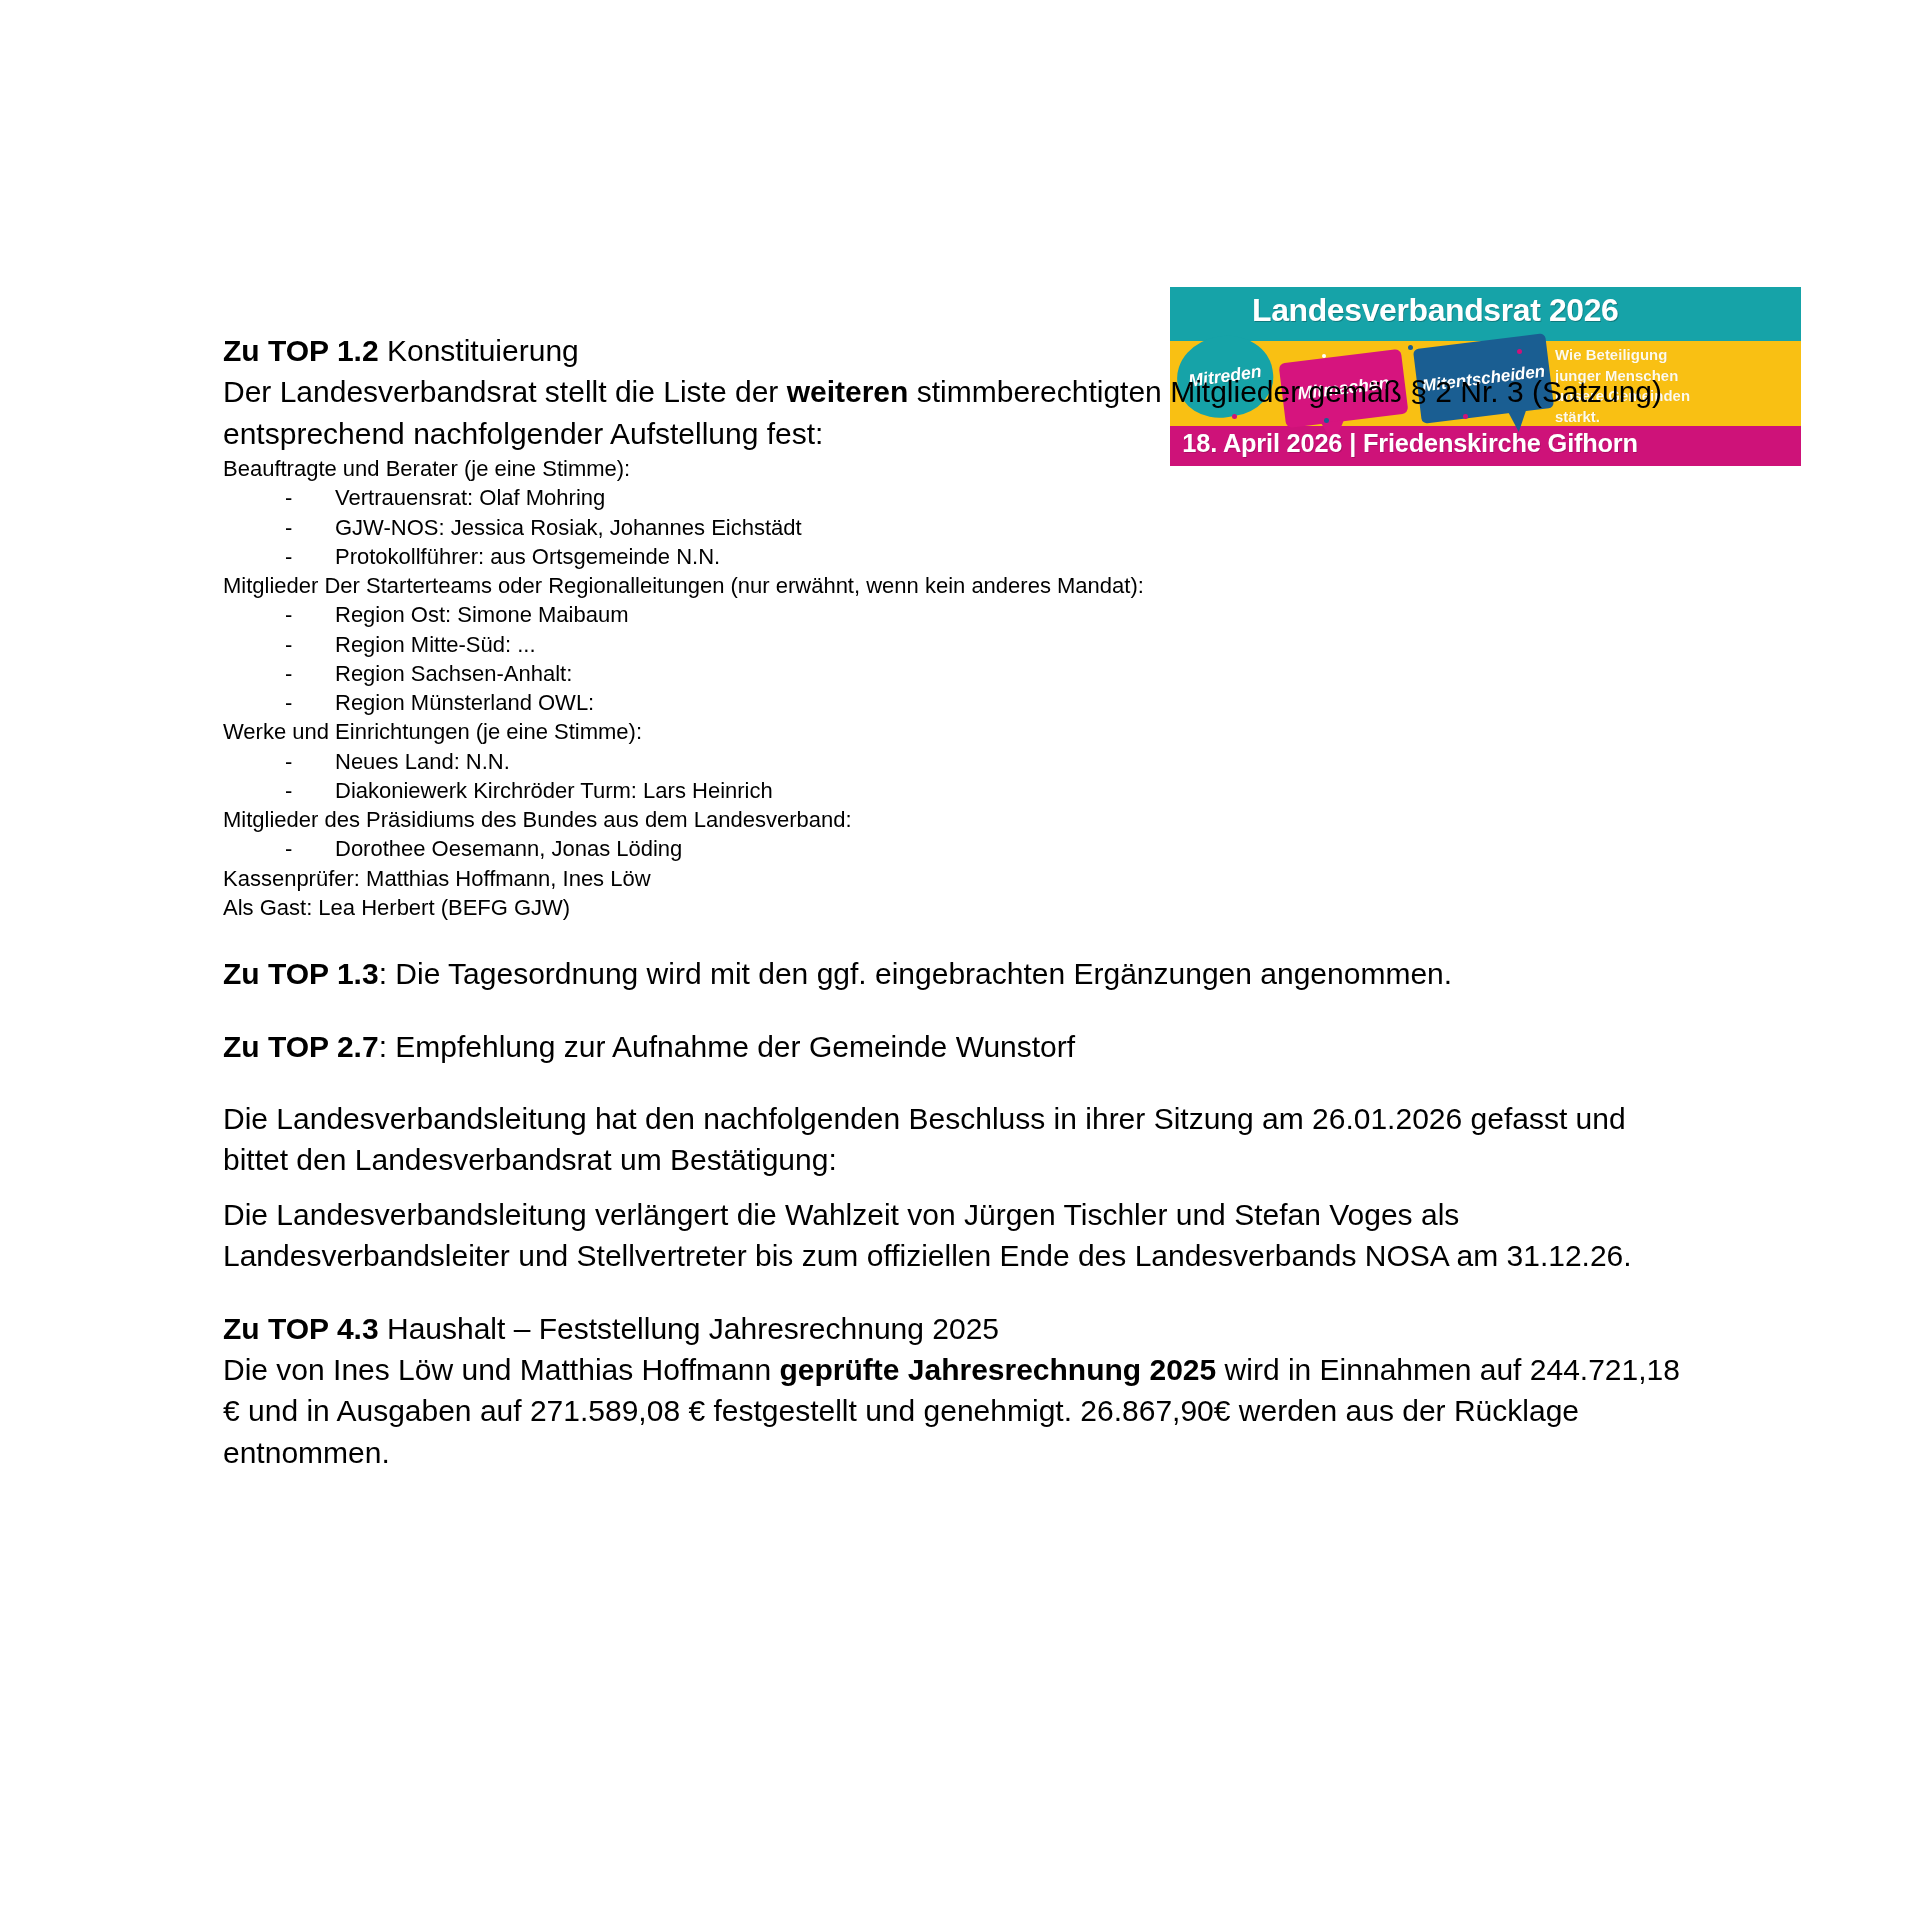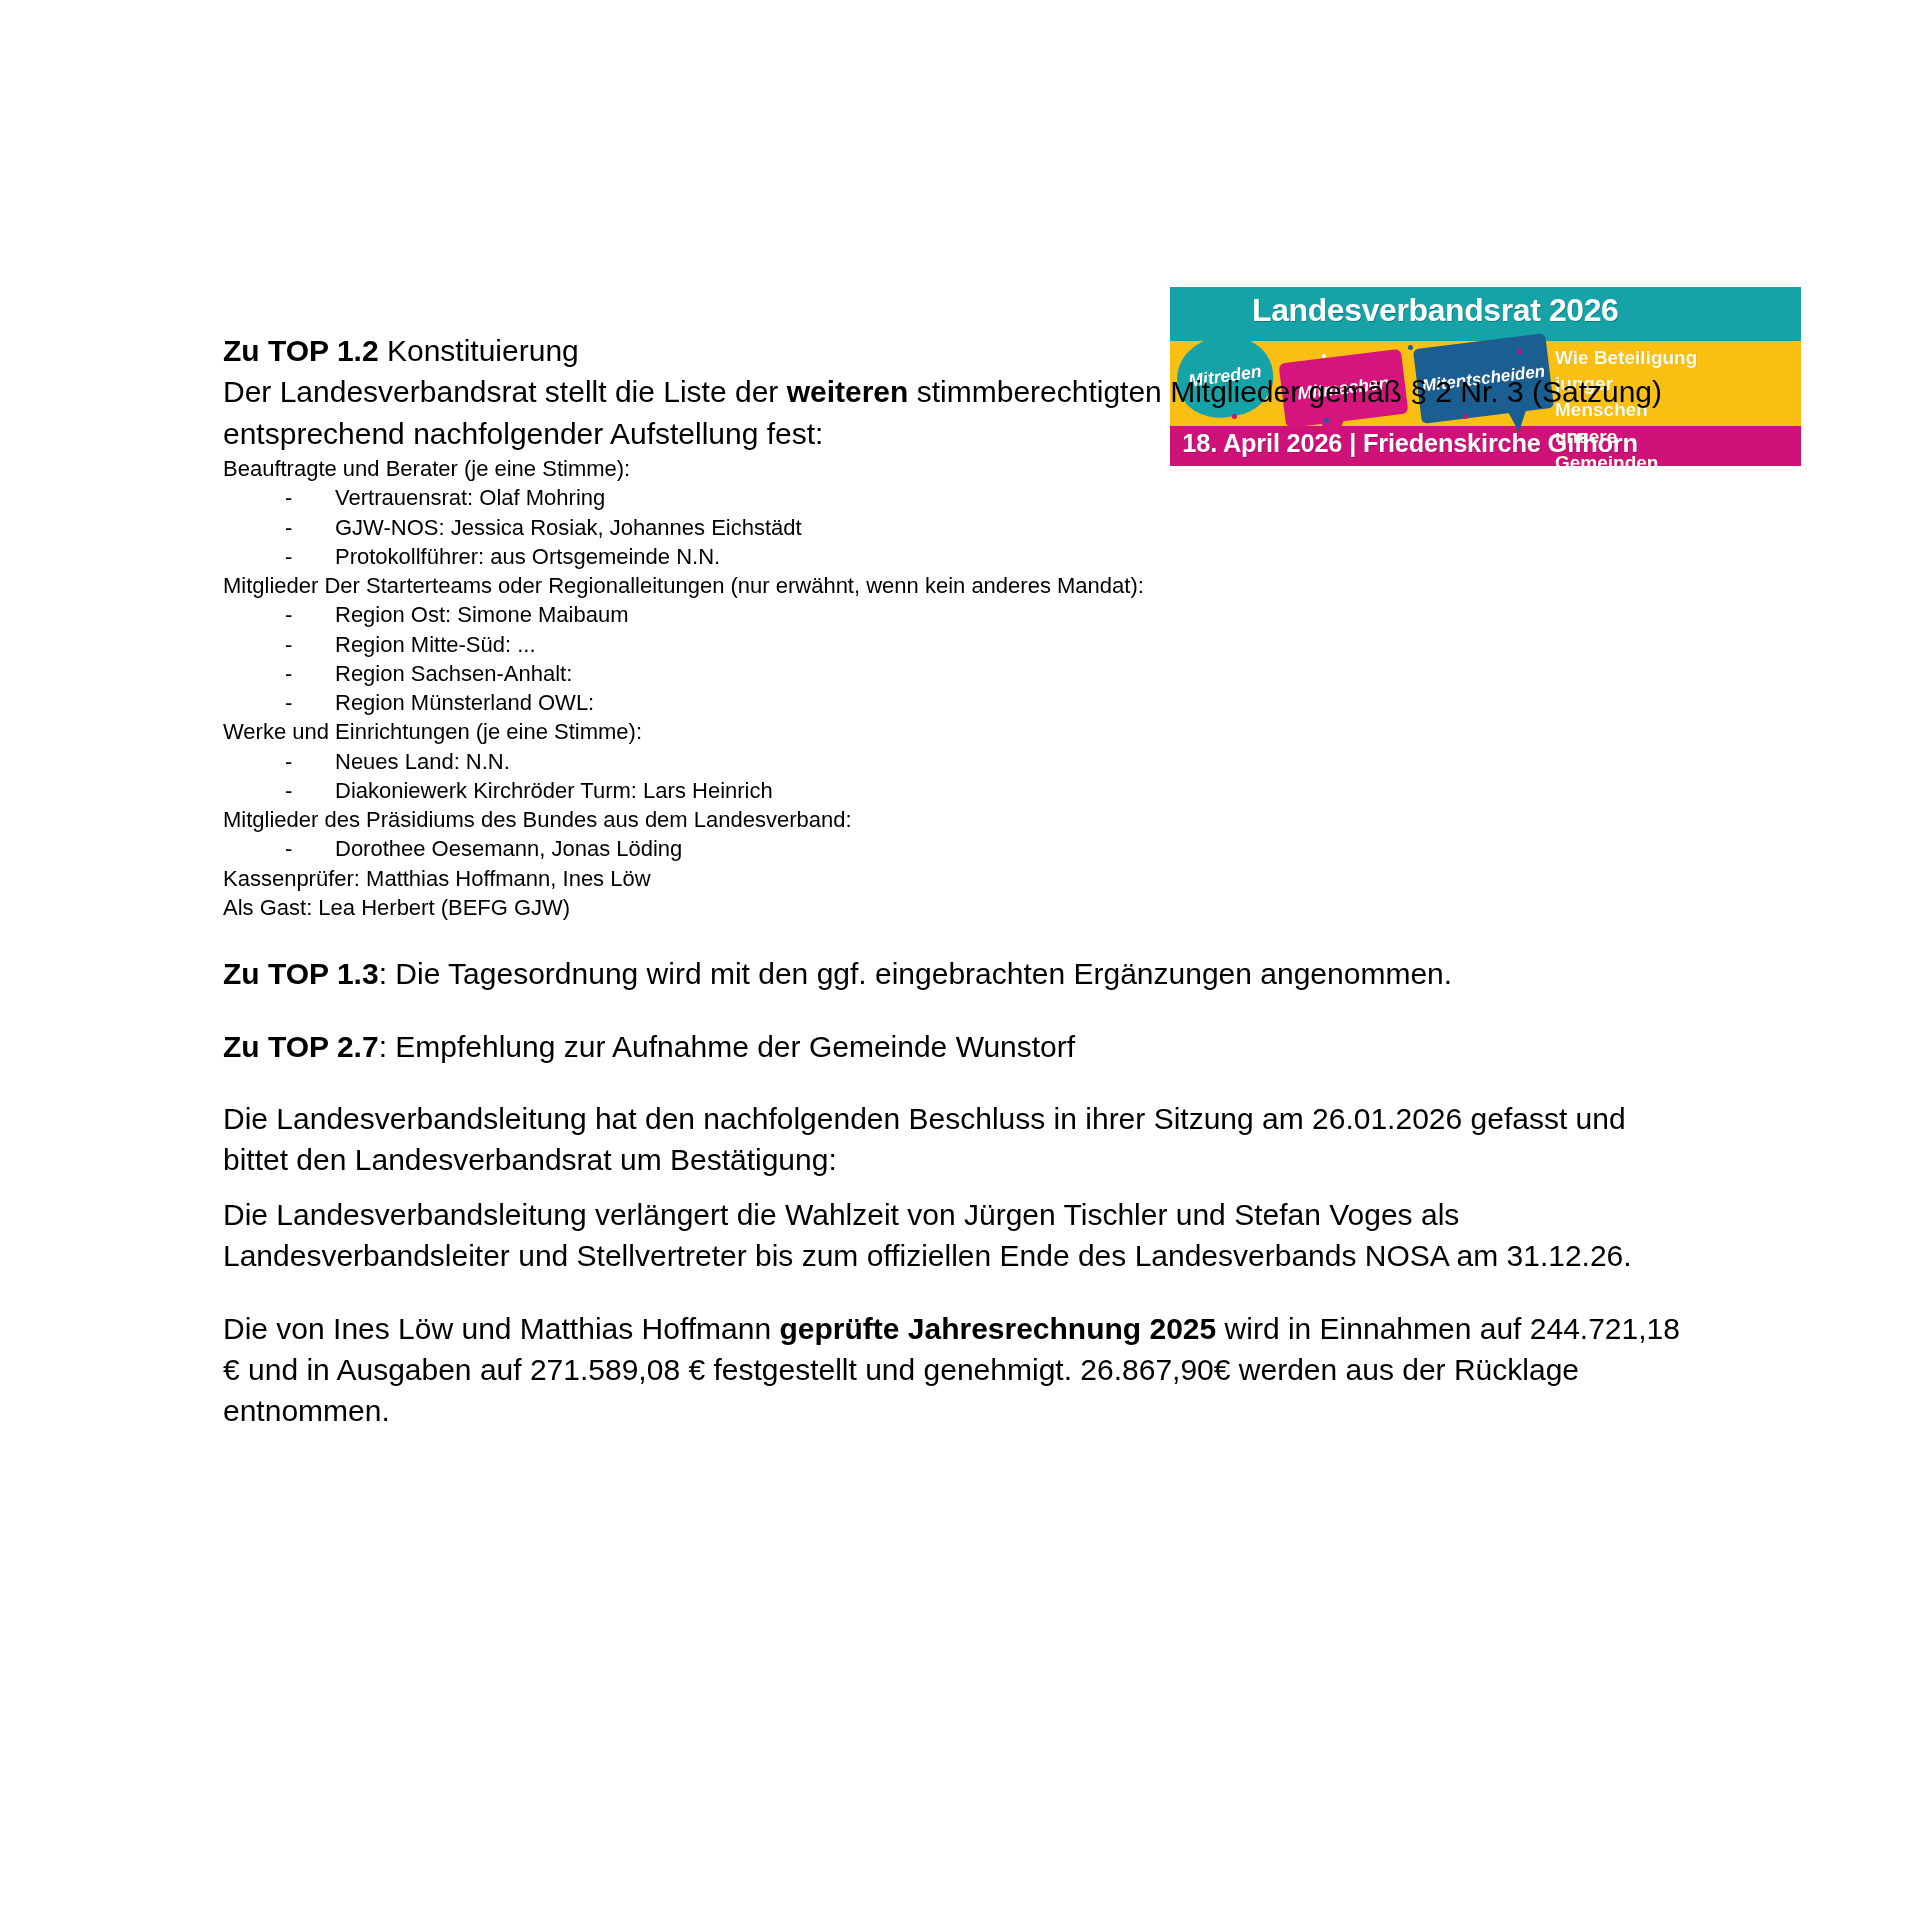--- a/index.html
+++ b/index.html
@@ -184,21 +184,21 @@
     left: 87px; bottom: -20px;
     border-left: 8.5px solid transparent;
     border-right: 10.8px solid transparent;
     border-top: 21.6px solid #1A5E92;
   }
   .logo-tag {
     position: absolute;
     left: 385px;
     top: 58px;
     width: 154px;
-    font-size: 19px;
+    font-size: 15px;
     font-weight: bold;
     color: #FFFBEC;
     line-height: 1.38;
     text-shadow: 0.4px 0.4px 0 rgba(120,80,0,0.28);
   }
   .confetti {
     position: absolute;
     border-radius: 50%;
   }
 </style>
@@ -289,18 +289,21 @@
 
     <div class="spacer-md"></div>
 
     <p class="big">Die Landesverbandsleitung hat den nachfolgenden Beschluss in ihrer Sitzung am 26.01.2026 gefasst und bittet den Landesverbandsrat um Bestätigung:</p>
     <div class="spacer-sm"></div>
     <p class="big">Die Landesverbandsleitung verlängert die Wahlzeit von Jürgen Tischler und Stefan Voges als Landesverbandsleiter und Stellvertreter bis zum offiziellen Ende des Landesverbands NOSA am 31.12.26.</p>
 
     <div class="spacer-md"></div>
 
     <p class="big">
+      <b>Zu TOP 4.3</b><span> Haushalt – Feststellung Jahresrechnung 2025</span>
+    </p>
+    <p class="big">
       <span>Die von Ines Löw und Matthias Hoffmann </span><b>geprüfte Jahresrechnung 2025</b><span> wird in Einnahmen auf 244.721,18 € und in Ausgaben auf 271.589,08 € festgestellt und genehmigt. 26.867,90€ werden aus der Rücklage entnommen.</span>
     </p>
 
   </div>
 </div>
 
 
 </body></html>

